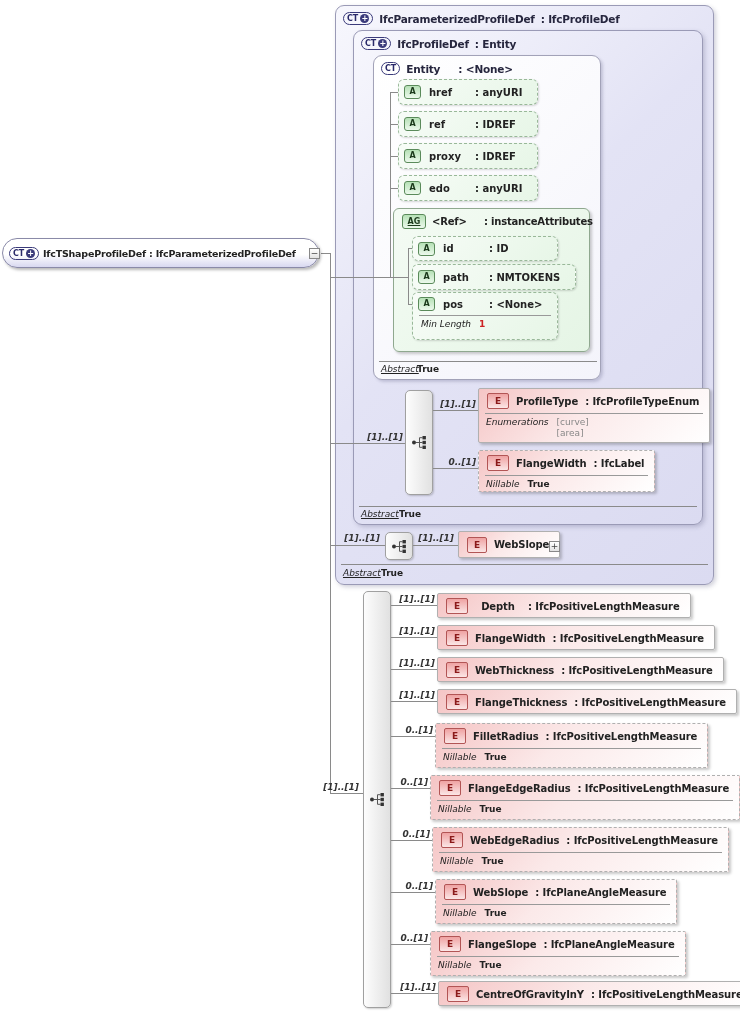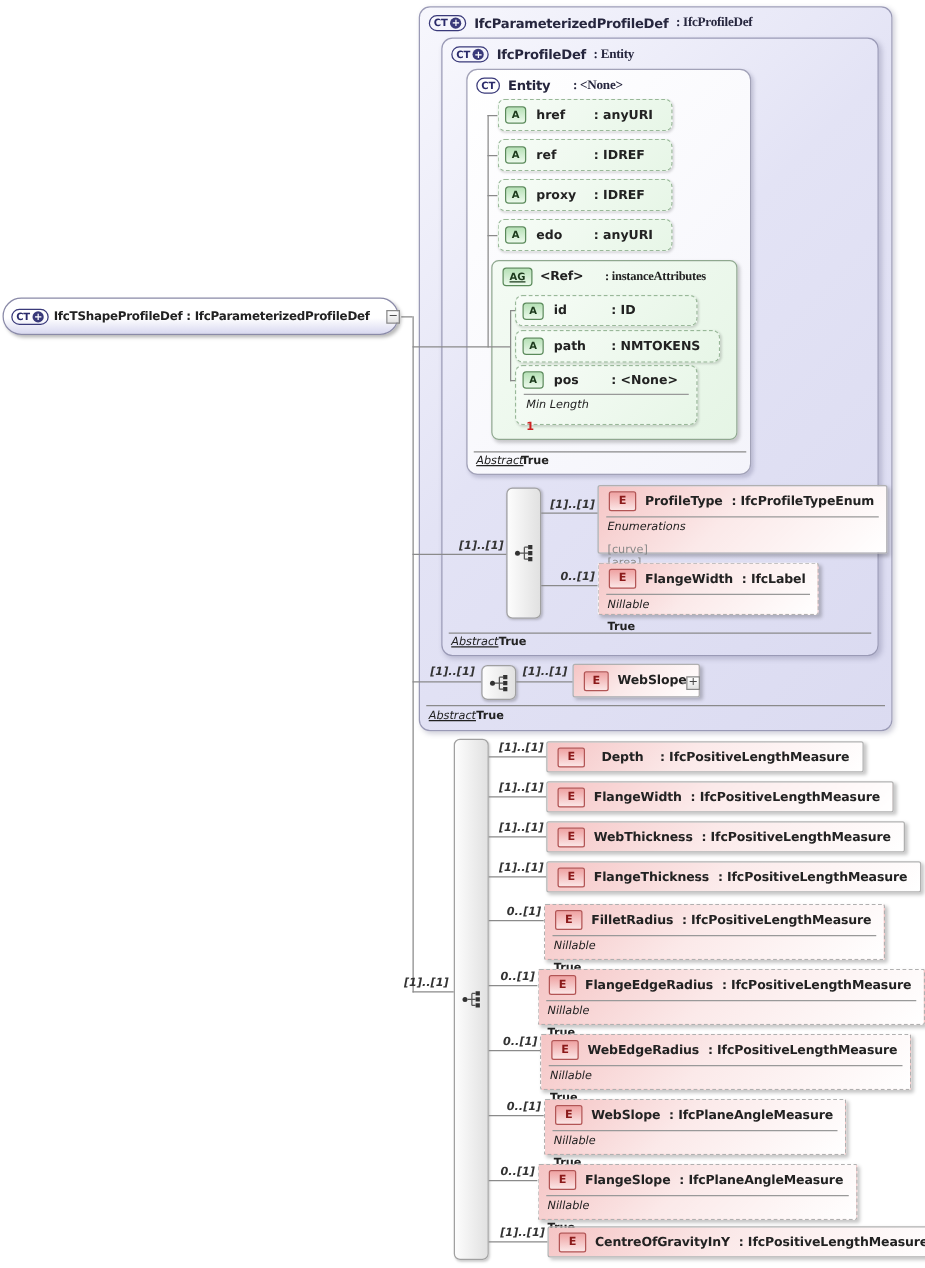--- a/index.html
+++ b/index.html
@@ -11,21 +11,21 @@
   
   .lav{position:absolute;box-sizing:border-box;border:1px solid #9a9ab6;border-radius:9px;
     background:linear-gradient(135deg,#f7f7fd 0%,#e3e3f5 45%,#dbdbf1 100%);
     box-shadow:2px 2px 4px rgba(70,70,110,.25);}
   .whitebox{position:absolute;box-sizing:border-box;border:1px solid #a2a2b8;border-radius:9px;
     background:linear-gradient(135deg,#ffffff 0%,#f4f4fb 100%);
     box-shadow:2px 2px 3px rgba(70,70,110,.22);}
   .hdr{display:flex;align-items:center;gap:6px;padding:6px 0 0 7px;font-weight:bold;
     font-size:10.5px;color:#26263e;white-space:nowrap;}
   .hname{letter-spacing:-.2px;}
-  .htype{letter-spacing:-.2px;font-family:Liberation Serif, serif;}
+  .htype{letter-spacing:-.2px;}
   .entity-gap .hname{min-width:46px;}
   
   .ct{display:inline-flex;align-items:center;gap:2px;border:1px solid #3a3a7a;border-radius:8px;
     background:linear-gradient(180deg,#ecectc,#d2d2ee);color:#2a2a6a;font-weight:bold;
     font-size:8px;padding:1px 3px;line-height:9px;}
   .ctplus{width:9px;height:9px;border-radius:50%;background:#3a3a7a;color:#fff;
     font-size:8px;line-height:9px;text-align:center;font-weight:bold;}
   .abadge{display:inline-block;width:15px;height:12px;border:1px solid #5a8a5a;border-radius:3px;
     background:linear-gradient(180deg,#b6e1b6,#ecf9ec);color:#1c3a1c;font-weight:bold;
     font-size:8px;line-height:12px;text-align:center;flex:0 0 auto;}
@@ -48,21 +48,21 @@
     background:linear-gradient(135deg,#f4fbf4 0%,#e5f5e5 100%);
     box-shadow:2px 2px 3px rgba(0,0,0,.2);}
   
   .ebox{position:absolute;box-sizing:border-box;border:1px solid #b0b0b0;border-radius:2px;
     background:linear-gradient(135deg,#f5c5c5 0%,#fbe9e9 45%,#ffffff 100%);
     box-shadow:2px 2px 3px rgba(0,0,0,.22);font-size:10px;font-weight:bold;color:#222;
     white-space:nowrap;letter-spacing:-.1px;}
   .ebox.dashed{border-style:dashed;}
   .erow{display:flex;align-items:center;gap:7px;height:24px;padding:0 10px 0 8px;}
   .sep{height:1px;background:#999;margin:0 6px;}
-  .facet{display:flex;gap:8px;padding:3px 0 0 7px;font-size:9px;color:#222;letter-spacing:0;flex-direction:column;}
+  .facet{display:flex;gap:8px;padding:3px 0 0 7px;font-size:9px;color:#222;letter-spacing:0;}
   .fl{font-style:italic;font-weight:normal;}
   .fv{font-weight:bold;}
   .red{color:#cc2222;}
   .enumcol{display:flex;flex-direction:column;color:#888;font-weight:normal;gap:1px;}
   .flbl{position:absolute;font-style:italic;font-size:9px;color:#222;white-space:nowrap;text-decoration:underline;}
   .fval{position:absolute;font-weight:bold;font-size:9px;color:#222;white-space:nowrap;}
   
   .seqbar{position:absolute;box-sizing:border-box;border:1px solid #a0a0a0;border-radius:5px;
     background:linear-gradient(90deg,#fdfdfd,#e1e1e1);box-shadow:1px 1px 2px rgba(0,0,0,.2);
     display:flex;align-items:center;justify-content:center;}

